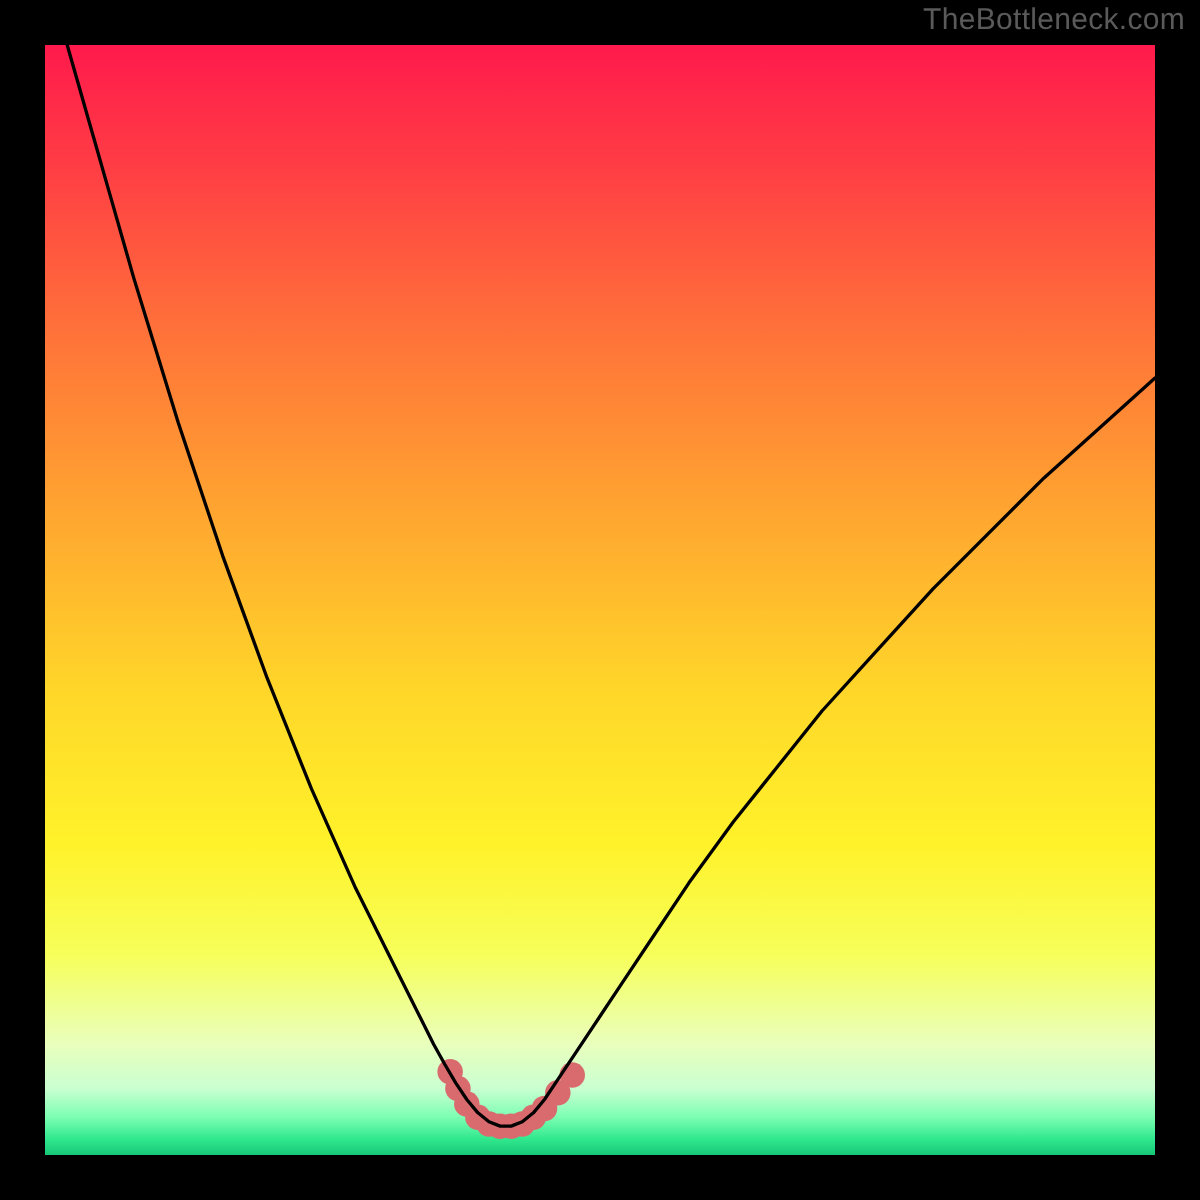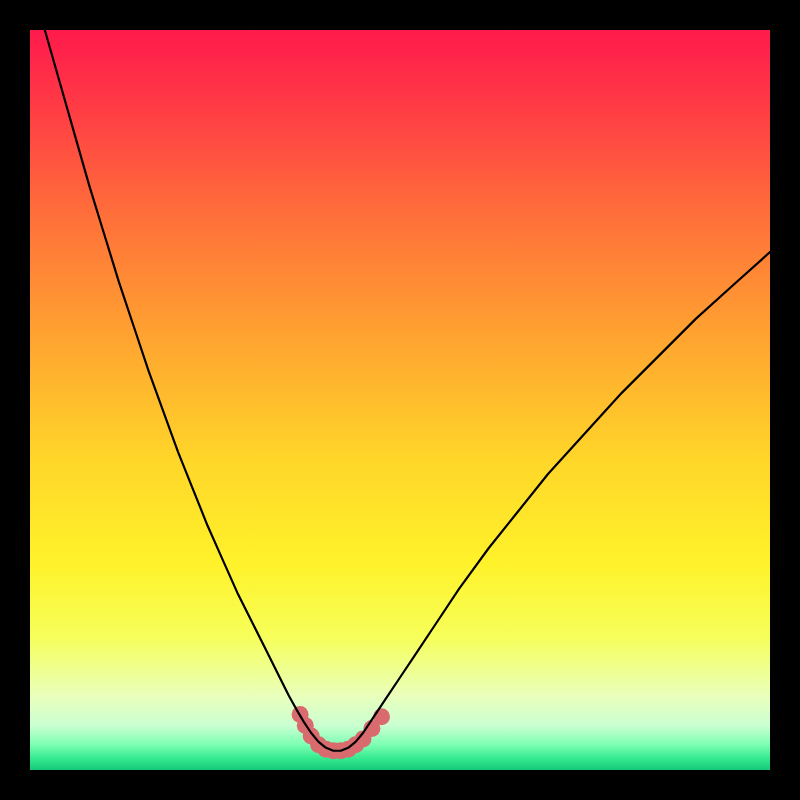--- a/index.html
+++ b/index.html
@@ -36,20 +36,21 @@
   svg {
     display: block;
     width: 740px;
     height: 740px;
   }
 </style>
 </head>
 <body>
 
 <div class="frame">
+  <div class="watermark">TheBottleneck.com</div>
 
   <div class="plot-area">
     <svg id="chart-svg" viewBox="0 0 740 740" preserveAspectRatio="none">
       <defs>
         <linearGradient id="bg-grad" x1="0" y1="0" x2="0" y2="1">
             <stop offset="0%" stop-color="#ff1a4c"></stop>
             <stop offset="10%" stop-color="#ff3a45"></stop>
             <stop offset="25%" stop-color="#ff6f3a"></stop>
             <stop offset="42%" stop-color="#ffa530"></stop>
             <stop offset="57.99999999999999%" stop-color="#ffd629"></stop>

